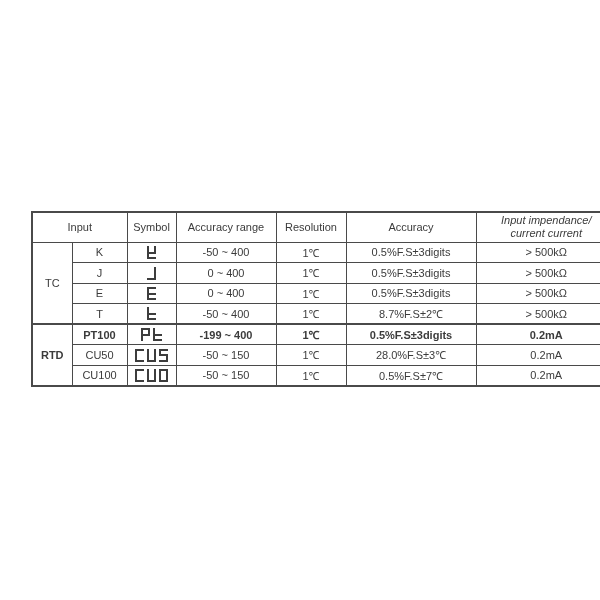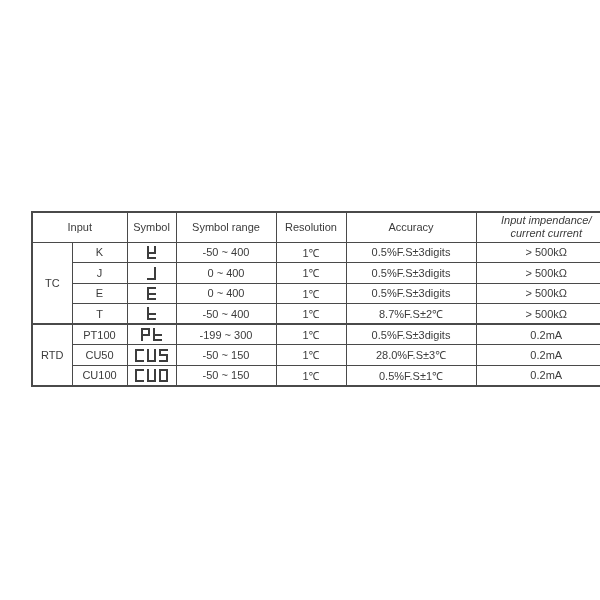--- a/index.html
+++ b/index.html
@@ -10,21 +10,21 @@
   table.spec{border-collapse:collapse;table-layout:fixed;width:585px;
     border:2px solid #4a4a4a;color:#3b3b3b;}
   table.spec th, table.spec td{
     border:1px solid #4a4a4a;
     text-align:center;vertical-align:middle;
     font-size:11px;font-weight:normal;
     padding:0;overflow:hidden;white-space:nowrap;
   }
   tr.hdr{height:30px;}
   tr.datarow{height:20.5px;}
-  tr.group-sep td{border-top-width:2px;}
+  tr.group-sep td{border-top-width:2px;font-weight:bold;}
 
   .hdr-2line{line-height:13px;font-style:italic;}
 
   
   .segwrap{display:inline-block;vertical-align:middle;line-height:0;}
   .seg-glyph{position:relative;display:inline-block;width:9px;height:13px;margin:0 1.5px;}
   .seg{position:absolute;background:#3d3d3d;display:block;}
   .seg-a{left:0;top:0;width:9px;height:2px;}
   .seg-b{right:0;top:0;width:2px;height:7px;}
   .seg-c{right:0;bottom:0;width:2px;height:7px;}
@@ -44,21 +44,21 @@
         <col style="width:49px">
       <col style="width:100px">
         <col style="width:70px">
         <col style="width:130px">
         <col style="width:141px">
     </colgroup>
     <tbody>
       <tr class="hdr">
         <th colspan="2">Input</th>
         <th>Symbol</th>
-        <th>Symbol range</th>
+        <th>Accuracy range</th>
         <th>Resolution</th>
         <th>Accuracy</th>
         <th>
           <div class="hdr-2line">
             <div>Input impendance/</div>
             <div>current current</div>
           </div>
         </th>
       </tr>
 
@@ -96,38 +96,38 @@
         <td>-50 ~ 400</td>
         <td>1℃</td>
         <td>8.7%F.S±2℃</td>
         <td>&gt; 500kΩ</td>
       </tr>
 
       <tr class="datarow group-sep">
         <td rowspan="3">RTD</td>
         <td>PT100</td>
         <td><span class="segwrap"><span class="seg-glyph"><span class="seg seg-a"></span><span class="seg seg-b"></span><span class="seg seg-e"></span><span class="seg seg-f"></span><span class="seg seg-g"></span></span><span class="seg-glyph"><span class="seg seg-d"></span><span class="seg seg-e"></span><span class="seg seg-f"></span><span class="seg seg-g"></span></span></span></td>
-        <td>-199 ~ 300</td>
+        <td>-199 ~ 400</td>
         <td>1℃</td>
         <td>0.5%F.S±3digits</td>
         <td>0.2mA</td>
       </tr>
 
       <tr class="datarow">
         <td>CU50</td>
         <td><span class="segwrap"><span class="seg-glyph"><span class="seg seg-a"></span><span class="seg seg-d"></span><span class="seg seg-e"></span><span class="seg seg-f"></span></span><span class="seg-glyph"><span class="seg seg-b"></span><span class="seg seg-c"></span><span class="seg seg-d"></span><span class="seg seg-e"></span><span class="seg seg-f"></span></span><span class="seg-glyph"><span class="seg seg-a"></span><span class="seg seg-c"></span><span class="seg seg-d"></span><span class="seg seg-f"></span><span class="seg seg-g"></span></span></span></td>
         <td>-50 ~ 150</td>
         <td>1℃</td>
         <td>28.0%F.S±3℃</td>
         <td>0.2mA</td>
       </tr>
 
       <tr class="datarow">
         <td>CU100</td>
         <td><span class="segwrap"><span class="seg-glyph"><span class="seg seg-a"></span><span class="seg seg-d"></span><span class="seg seg-e"></span><span class="seg seg-f"></span></span><span class="seg-glyph"><span class="seg seg-b"></span><span class="seg seg-c"></span><span class="seg seg-d"></span><span class="seg seg-e"></span><span class="seg seg-f"></span></span><span class="seg-glyph"><span class="seg seg-a"></span><span class="seg seg-b"></span><span class="seg seg-c"></span><span class="seg seg-d"></span><span class="seg seg-e"></span><span class="seg seg-f"></span></span></span></td>
         <td>-50 ~ 150</td>
         <td>1℃</td>
-        <td>0.5%F.S±1℃</td>
+        <td>0.5%F.S±7℃</td>
         <td>0.2mA</td>
       </tr>
     </tbody>
   </table>
 </div>
 
 </body></html>

